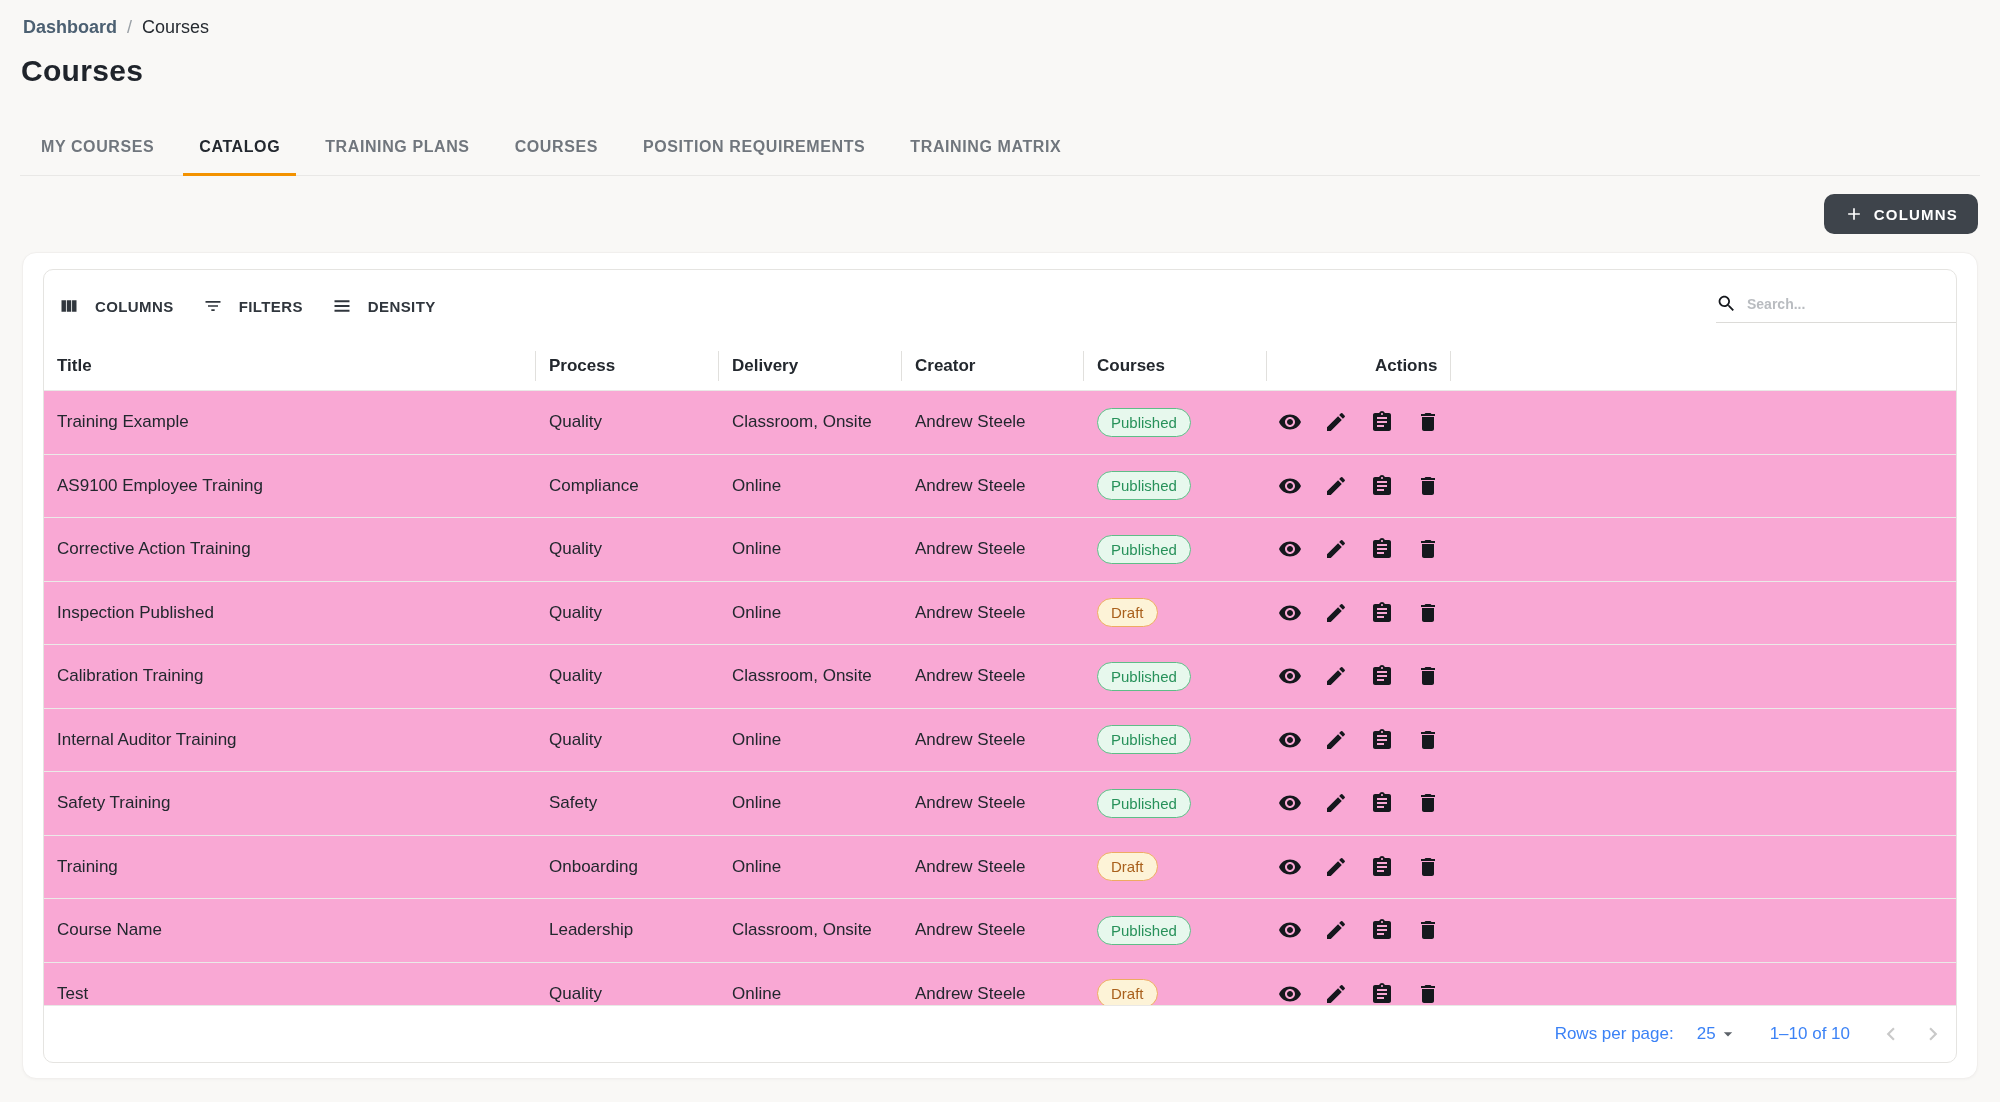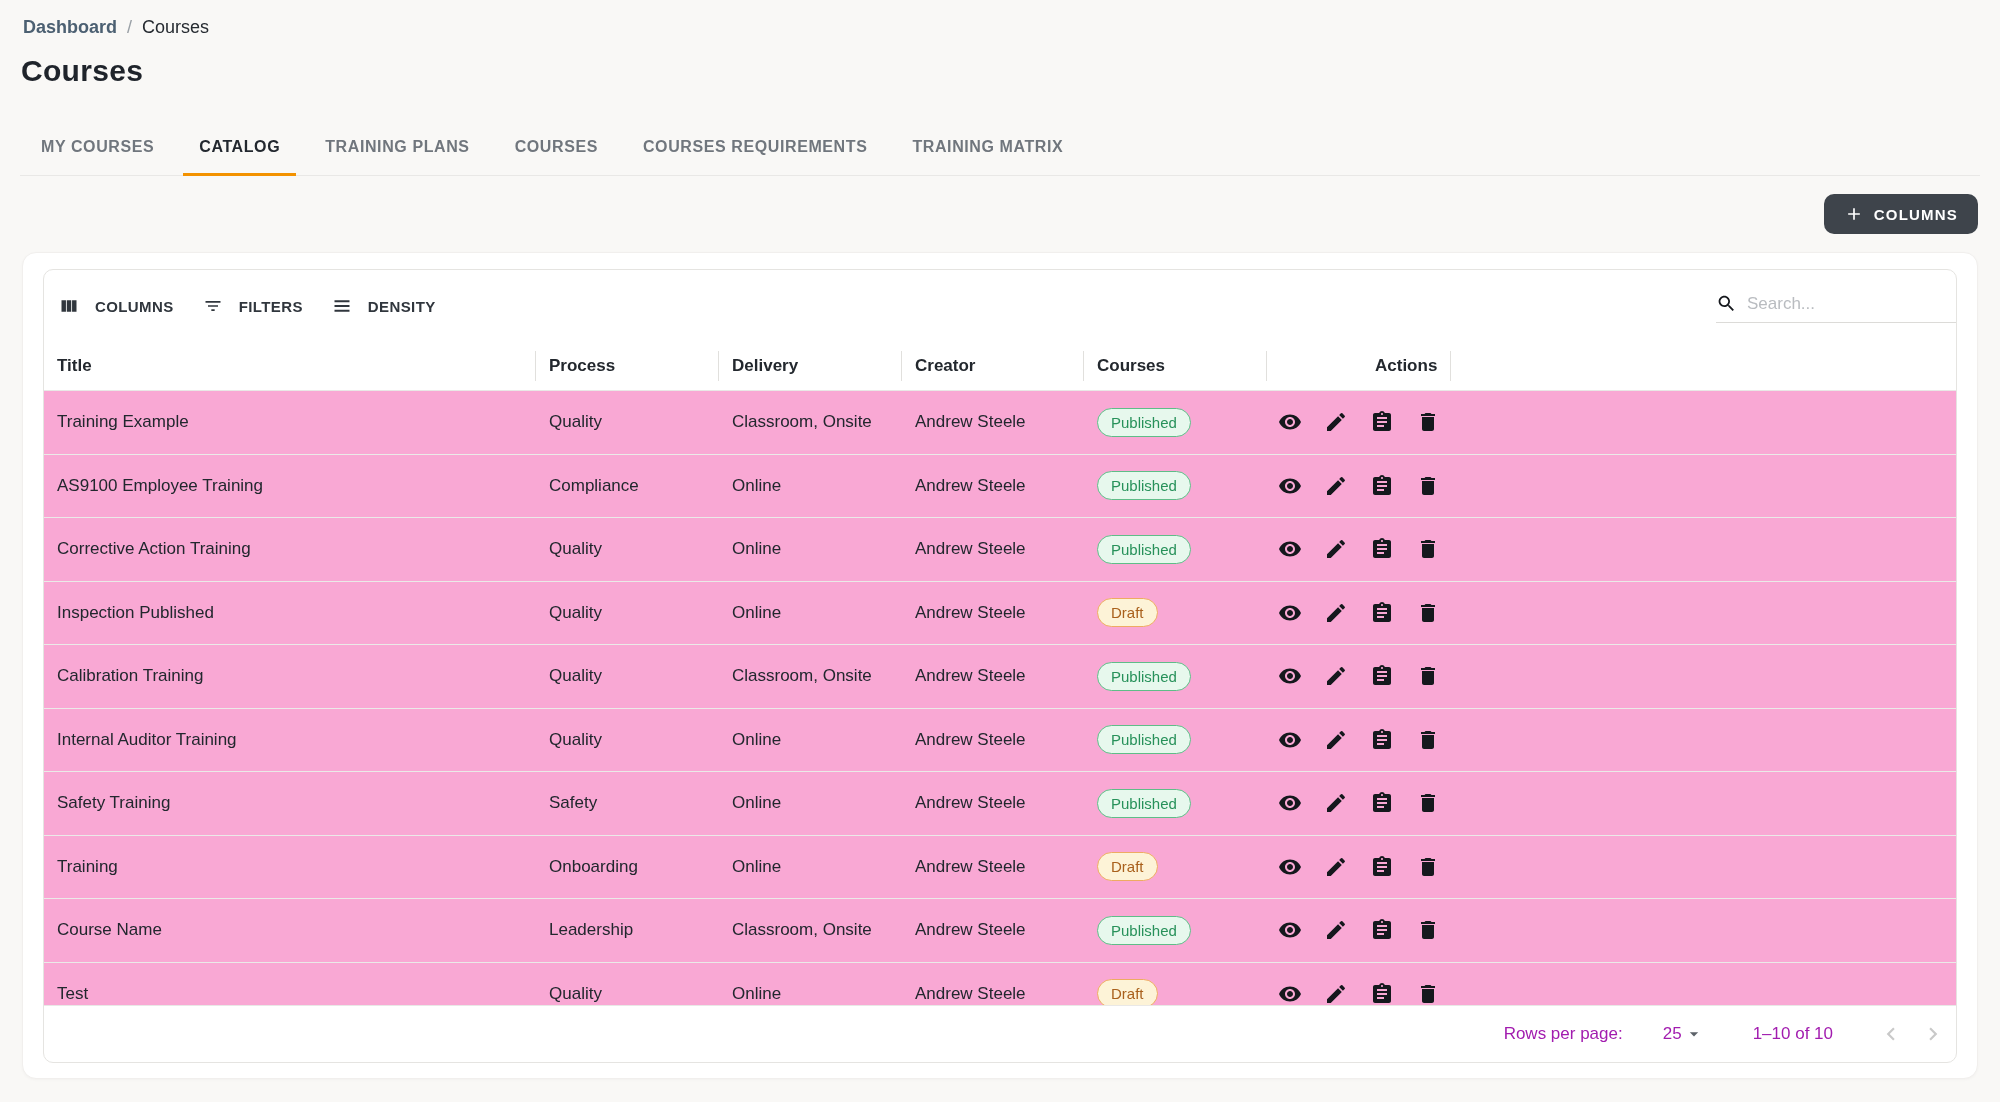--- a/index.html
+++ b/index.html
@@ -40,21 +40,21 @@
   
   .card{position:absolute;left:22px;right:22px;top:252px;height:827px;background:#fff;border:1px solid #f1efed;border-radius:14px;box-shadow:0 1px 3px rgba(0,0,0,.03);}
   .grid{margin:16px 20px 0 20px;height:794px;border:1px solid #e5e4e1;border-radius:10px;display:flex;flex-direction:column;overflow:hidden;background:#fff;}
 
   
   .toolbar{flex:none;height:72px;display:flex;align-items:center;padding-left:13px;}
   .tbtn{display:flex;align-items:center;gap:16px;margin-right:25px;background:none;border:none;font-family:inherit;font-size:15px;font-weight:600;letter-spacing:.4px;color:#30363d;cursor:pointer;padding:4px 2px;}
   .tbtn svg{width:20px;height:20px;fill:#30363d;}
   .search{margin-left:auto;width:240px;height:34px;display:flex;align-items:center;gap:10px;border-bottom:1px solid #dcdbd8;padding-bottom:4px;}
   .search svg{width:21px;height:21px;fill:#15181d;flex:none;}
-  .search input{border:none;outline:none;background:transparent;width:100%;font-family:inherit;font-size:17px;color:#22272e;}
+  .search input{border:none;outline:none;background:transparent;width:100%;font-family:inherit;font-size:14px;color:#22272e;font-weight:bold;}
   .search input::placeholder{color:#b9bcc0;}
 
   
   .thead{flex:none;height:49px;display:flex;align-items:stretch;border-bottom:1px solid var(--line);font-size:17px;font-weight:600;color:#23282e;}
   .th{position:relative;display:flex;align-items:center;padding-left:13px;cursor:pointer;}
   .th::after{content:"";position:absolute;right:0;top:9px;width:1px;height:30px;background:#e1e0dd;}
   .c-title{width:492px;}
   .c-process{width:183px;}
   .c-delivery{width:183px;}
   .c-creator{width:182px;}
@@ -65,21 +65,21 @@
 
   .tbody{height:614px;overflow:hidden;}
   .tr{height:63.5px;display:flex;align-items:center;border-bottom:1px solid #ebeae8;font-size:17px;color:#22272e;background:#f9a8d4;}
   .td{padding-left:13px;white-space:nowrap;overflow:hidden;}
   .td.c-actions{padding-left:0;display:flex;justify-content:center;align-items:center;gap:22px;}
   .chip{display:inline-flex;align-items:center;height:29px;padding:0 13px;border:1px solid transparent;border-radius:15px;font-size:15px;font-weight:500;}
   .icon-btn{width:24px;height:24px;background:none;border:none;padding:0;cursor:pointer;}
   .icon-btn svg{width:24px;height:24px;fill:#15181d;}
 
   
-  .tfoot{flex:1;border-top:1px solid var(--line);display:flex;align-items:center;justify-content:flex-end;padding-right:10px;font-size:17px;color:#a21caf;gap:17px;}
+  .tfoot{flex:1;border-top:1px solid var(--line);display:flex;align-items:center;justify-content:flex-end;padding-right:10px;font-size:17px;color:#3b82f6;}
   .rpp-label{margin-right:23px;}
   .rpp-select{display:flex;align-items:center;gap:2px;cursor:pointer;}
   .rpp-select svg{width:20px;height:20px;fill:#5c6269;}
   .range{margin-left:32px;}
   .pager{display:flex;align-items:center;gap:16px;margin-left:28px;}
   .pg-btn{width:26px;height:26px;background:none;border:none;padding:0;cursor:default;}
   .pg-btn svg{width:26px;height:26px;fill:#c9c9c9;}
 </style>
 </head>
 <body>
@@ -99,21 +99,21 @@
     <div class="tab active">
     <span>CATALOG</span>
   </div>
     <div class="tab">
     <span>TRAINING PLANS</span>
   </div>
     <div class="tab">
     <span>COURSES</span>
   </div>
     <div class="tab">
-    <span>COURSES REQUIREMENTS</span>
+    <span>POSITION REQUIREMENTS</span>
   </div>
     <div class="tab">
     <span>TRAINING MATRIX</span>
   </div>
   </div>
 
 <button class="create-btn">
   <svg viewBox="0 0 24 24">
       <path d="M19 13h-6v6h-2v-6H5v-2h6V5h2v6h6v2z"></path>
     </svg>

